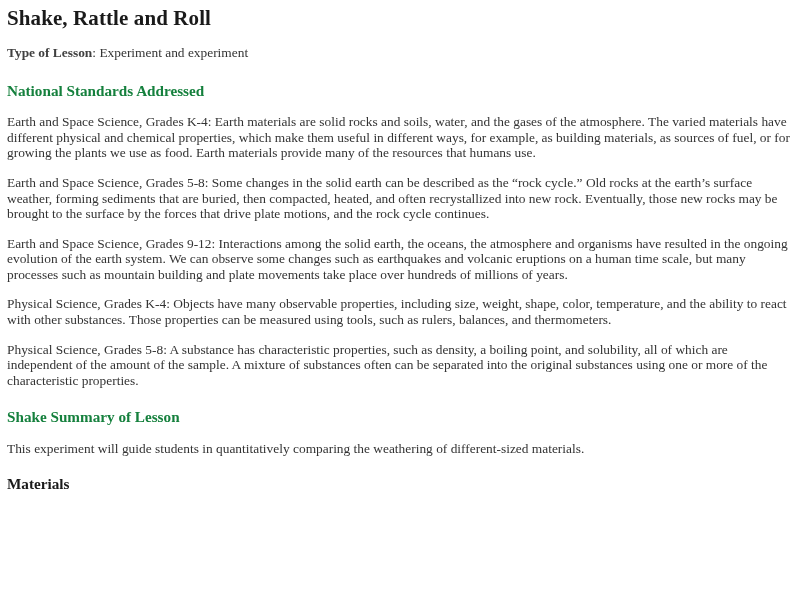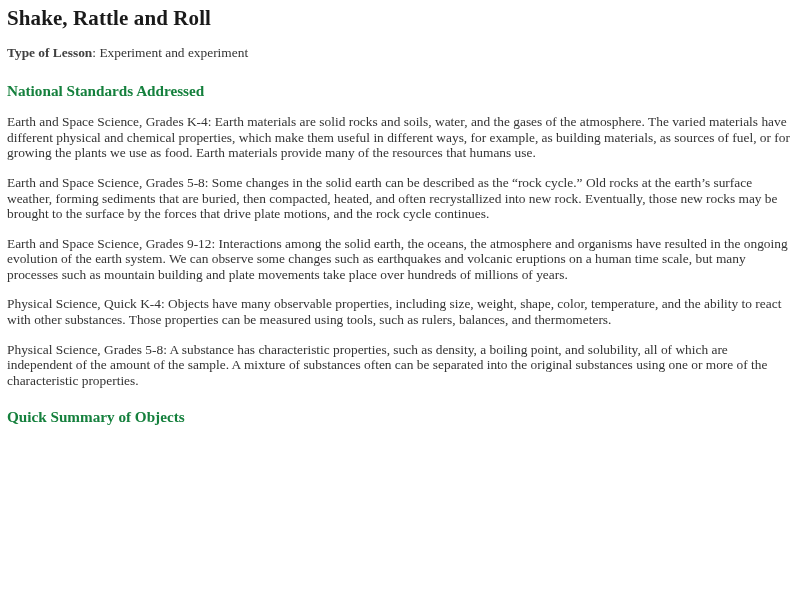--- a/index.html
+++ b/index.html
@@ -81,21 +81,23 @@
 
   <h2 class="section-heading">National Standards Addressed</h2>
 
   <p class="para">Earth and Space Science, Grades K-4: Earth materials are solid rocks and soils, water, and the gases of the atmosphere. The varied materials have different physical and chemical properties, which make them useful in different ways, for example, as building materials, as sources of fuel, or for growing the plants we use as food. Earth materials provide many of the resources that humans use.</p>
 
 
   <p class="para">Earth and Space Science, Grades 5-8: Some changes in the solid earth can be described as the “rock cycle.” Old rocks at the earth’s surface weather, forming sediments that are buried, then compacted, heated, and often recrystallized into new rock. Eventually, those new rocks may be brought to the surface by the forces that drive plate motions, and the rock cycle continues.</p>
 
   <p class="para">Earth and Space Science, Grades 9-12: Interactions among the solid earth, the oceans, the atmosphere and organisms have resulted in the ongoing evolution of the earth system. We can observe some changes such as earthquakes and volcanic eruptions on a human time scale, but many processes such as mountain building and plate movements take place over hundreds of millions of years.</p>
 
-  <p class="para">Physical Science, Quick K-4: Objects have many observable properties, including size, weight, shape, color, temperature, and the ability to react with other substances. Those properties can be measured using tools, such as rulers, balances, and thermometers.</p>
+  <p class="para">Physical Science, Grades K-4: Objects have many observable properties, including size, weight, shape, color, temperature, and the ability to react with other substances. Those properties can be measured using tools, such as rulers, balances, and thermometers.</p>
 
   <p class="para">Physical Science, Grades 5-8: A substance has characteristic properties, such as density, a boiling point, and solubility, all of which are independent of the amount of the sample. A mixture of substances often can be separated into the original substances using one or more of the characteristic properties.</p>
 
-  <h2 class="section-heading">Quick Summary of Objects</h2>
+  <h2 class="section-heading">Shake Summary of Lesson</h2>
 
+  <p class="summary-para">This experiment will guide students in quantitatively comparing the weathering of different-sized materials.</p>
 
+  <h2 class="heading-materials">Materials</h2>
 
 </div>
 
 </body></html>

